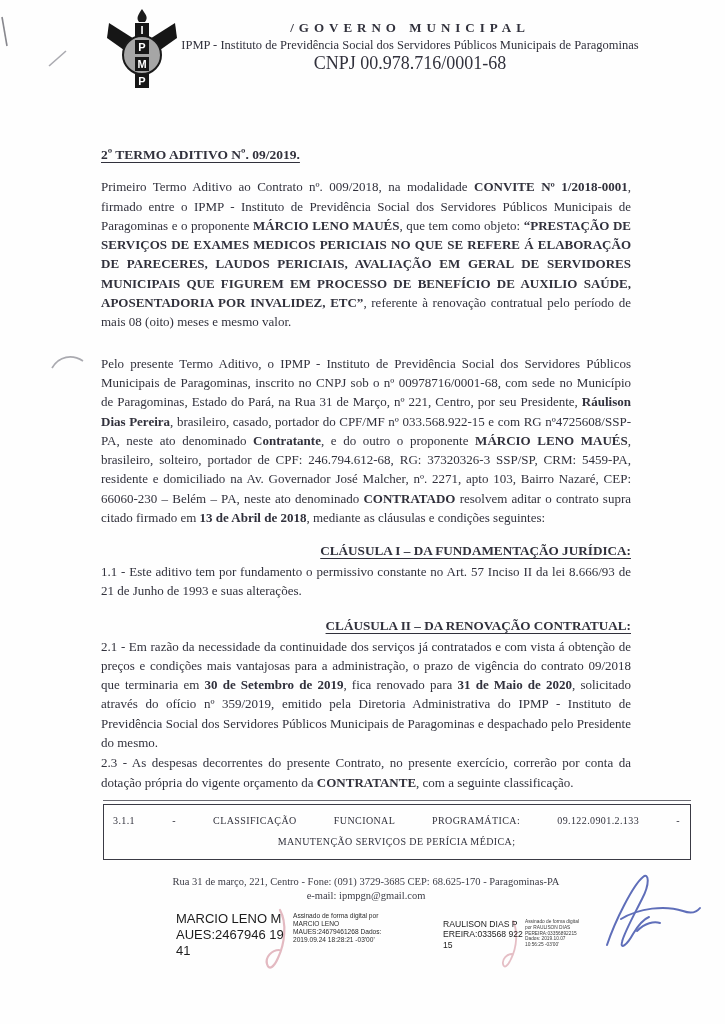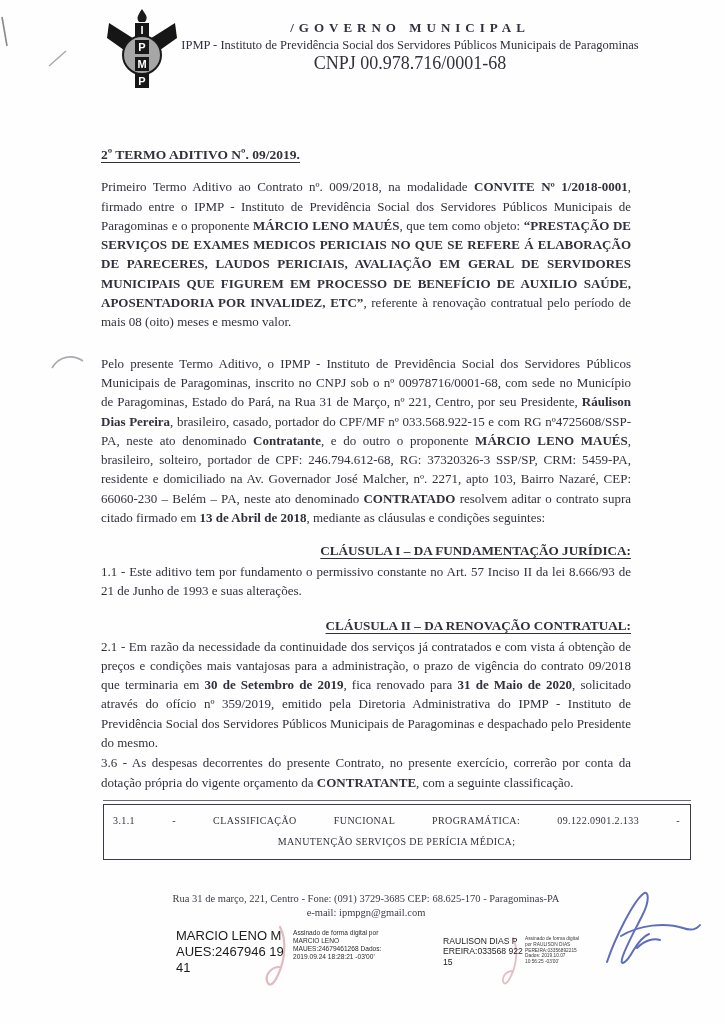--- a/index.html
+++ b/index.html
@@ -34,21 +34,21 @@
   .boxwrap{margin:8px -60px 0 2px;}
   .box-topline{border-top:1px solid #6a6a72;margin-bottom:3px;}
   .class-box{
     border:1.6px solid #3a3a44;
     padding:5px 10px 7px 9px;
     font-size:10px;line-height:21px;letter-spacing:.4px;
   }
   .box-line1{text-align:justify;text-align-last:justify;}
   .box-line2{text-align:center;}
   
-  .footer{margin-top:32px;text-align:center;font-size:10.5px;line-height:14px;color:#3c3c46;}
+  .footer{margin-top:15px;text-align:center;font-size:10.5px;line-height:14px;color:#3c3c46;}
   
   .sig-row{position:relative;height:115px;font-family:"Liberation Sans", sans-serif;}
   .sig-name-left{
     position:absolute;left:176px;top:8px;width:112px;
     font-size:13px;line-height:16px;color:#1c1c1c;word-break:break-all;
   }
   .sig-detail-left{
     position:absolute;left:293px;top:9px;width:102px;
     font-size:6.6px;line-height:8px;color:#2a2a2a;
   }
@@ -110,21 +110,21 @@
     <div class="p1"><span>Primeiro Termo Aditivo ao Contrato nº. 009/2018, na modalidade </span><span class="b">CONVITE Nº 1/2018-0001</span><span>, firmado entre o IPMP - Instituto de Previdência Social dos Servidores Públicos Municipais de Paragominas e o proponente </span><span class="b">MÁRCIO LENO MAUÉS</span><span>, que tem como objeto: </span><span class="b">“PRESTAÇÃO DE SERVIÇOS DE EXAMES MEDICOS PERICIAIS NO QUE SE REFERE Á ELABORAÇÃO DE PARECERES, LAUDOS PERICIAIS, AVALIAÇÃO EM GERAL DE SERVIDORES MUNICIPAIS QUE FIGUREM EM PROCESSO DE BENEFÍCIO DE AUXILIO SAÚDE, APOSENTADORIA POR INVALIDEZ, ETC”</span><span>, referente à renovação contratual pelo período de mais 08 (oito) meses e mesmo valor.</span></div>
 
     <div class="p2"><span>Pelo presente Termo Aditivo, o IPMP - Instituto de Previdência Social dos Servidores Públicos Municipais de Paragominas, inscrito no CNPJ sob o nº 00978716/0001-68, com sede no Município de Paragominas, Estado do Pará, na Rua 31 de Março, nº 221, Centro, por seu Presidente, </span><span class="b">Ráulison Dias Pereira</span><span>, brasileiro, casado, portador do CPF/MF nº 033.568.922-15 e com RG nº4725608/SSP-PA, neste ato denominado </span><span class="b">Contratante</span><span>, e do outro o proponente </span><span class="b">MÁRCIO LENO MAUÉS</span><span>, brasileiro, solteiro, portador de CPF: 246.794.612-68, RG: 37320326-3 SSP/SP, CRM: 5459-PA, residente e domiciliado na Av. Governador José Malcher, nº. 2271, apto 103, Bairro Nazaré, CEP: 66060-230 – Belém – PA, neste ato denominado </span><span class="b">CONTRATADO</span><span> resolvem aditar o contrato supra citado firmado em </span><span class="b">13 de Abril de 2018</span><span>, mediante as cláusulas e condições seguintes:</span></div>
 
     <div class="clause-h h1"><span class="u">CLÁUSULA I – DA FUNDAMENTAÇÃO JURÍDICA:</span></div>
     <div class="clause-b"><span>1.1 - Este aditivo tem por fundamento o permissivo constante no Art. 57 Inciso II da lei 8.666/93 de 21 de Junho de 1993 e suas alterações.</span></div>
 
     <div class="clause-h h2"><span class="u">CLÁUSULA II – DA RENOVAÇÃO CONTRATUAL:</span></div>
     <div class="clause-b"><span>2.1 - Em razão da necessidade da continuidade dos serviços já contratados e com vista á obtenção de preços e condições mais vantajosas para a administração, o prazo de vigência do contrato 09/2018 que terminaria em </span><span class="b">30 de Setembro de 2019</span><span>, fica renovado para </span><span class="b">31 de Maio de 2020</span><span>, solicitado através do ofício nº 359/2019, emitido pela Diretoria Administrativa do IPMP - Instituto de Previdência Social dos Servidores Públicos Municipais de Paragominas e despachado pelo Presidente do mesmo.</span></div>
 
-    <div class="clause-b"><span>3.6 - As despesas decorrentes do presente Contrato, no presente exercício, correrão por conta da dotação própria do vigente orçamento da </span><span class="b">CONTRATANTE</span><span>, com a seguinte classificação.</span></div>
+    <div class="clause-b"><span>2.3 - As despesas decorrentes do presente Contrato, no presente exercício, correrão por conta da dotação própria do vigente orçamento da </span><span class="b">CONTRATANTE</span><span>, com a seguinte classificação.</span></div>
 
     <div class="boxwrap">
       <div class="box-topline"></div>
       <div class="class-box">
         <div class="box-line1">3.1.1 - CLASSIFICAÇÃO FUNCIONAL PROGRAMÁTICA: 09.122.0901.2.133 -</div>
         <div class="box-line2">MANUTENÇÃO SERVIÇOS DE PERÍCIA MÉDICA;</div>
       </div>
     </div>
 
     <div class="footer">

